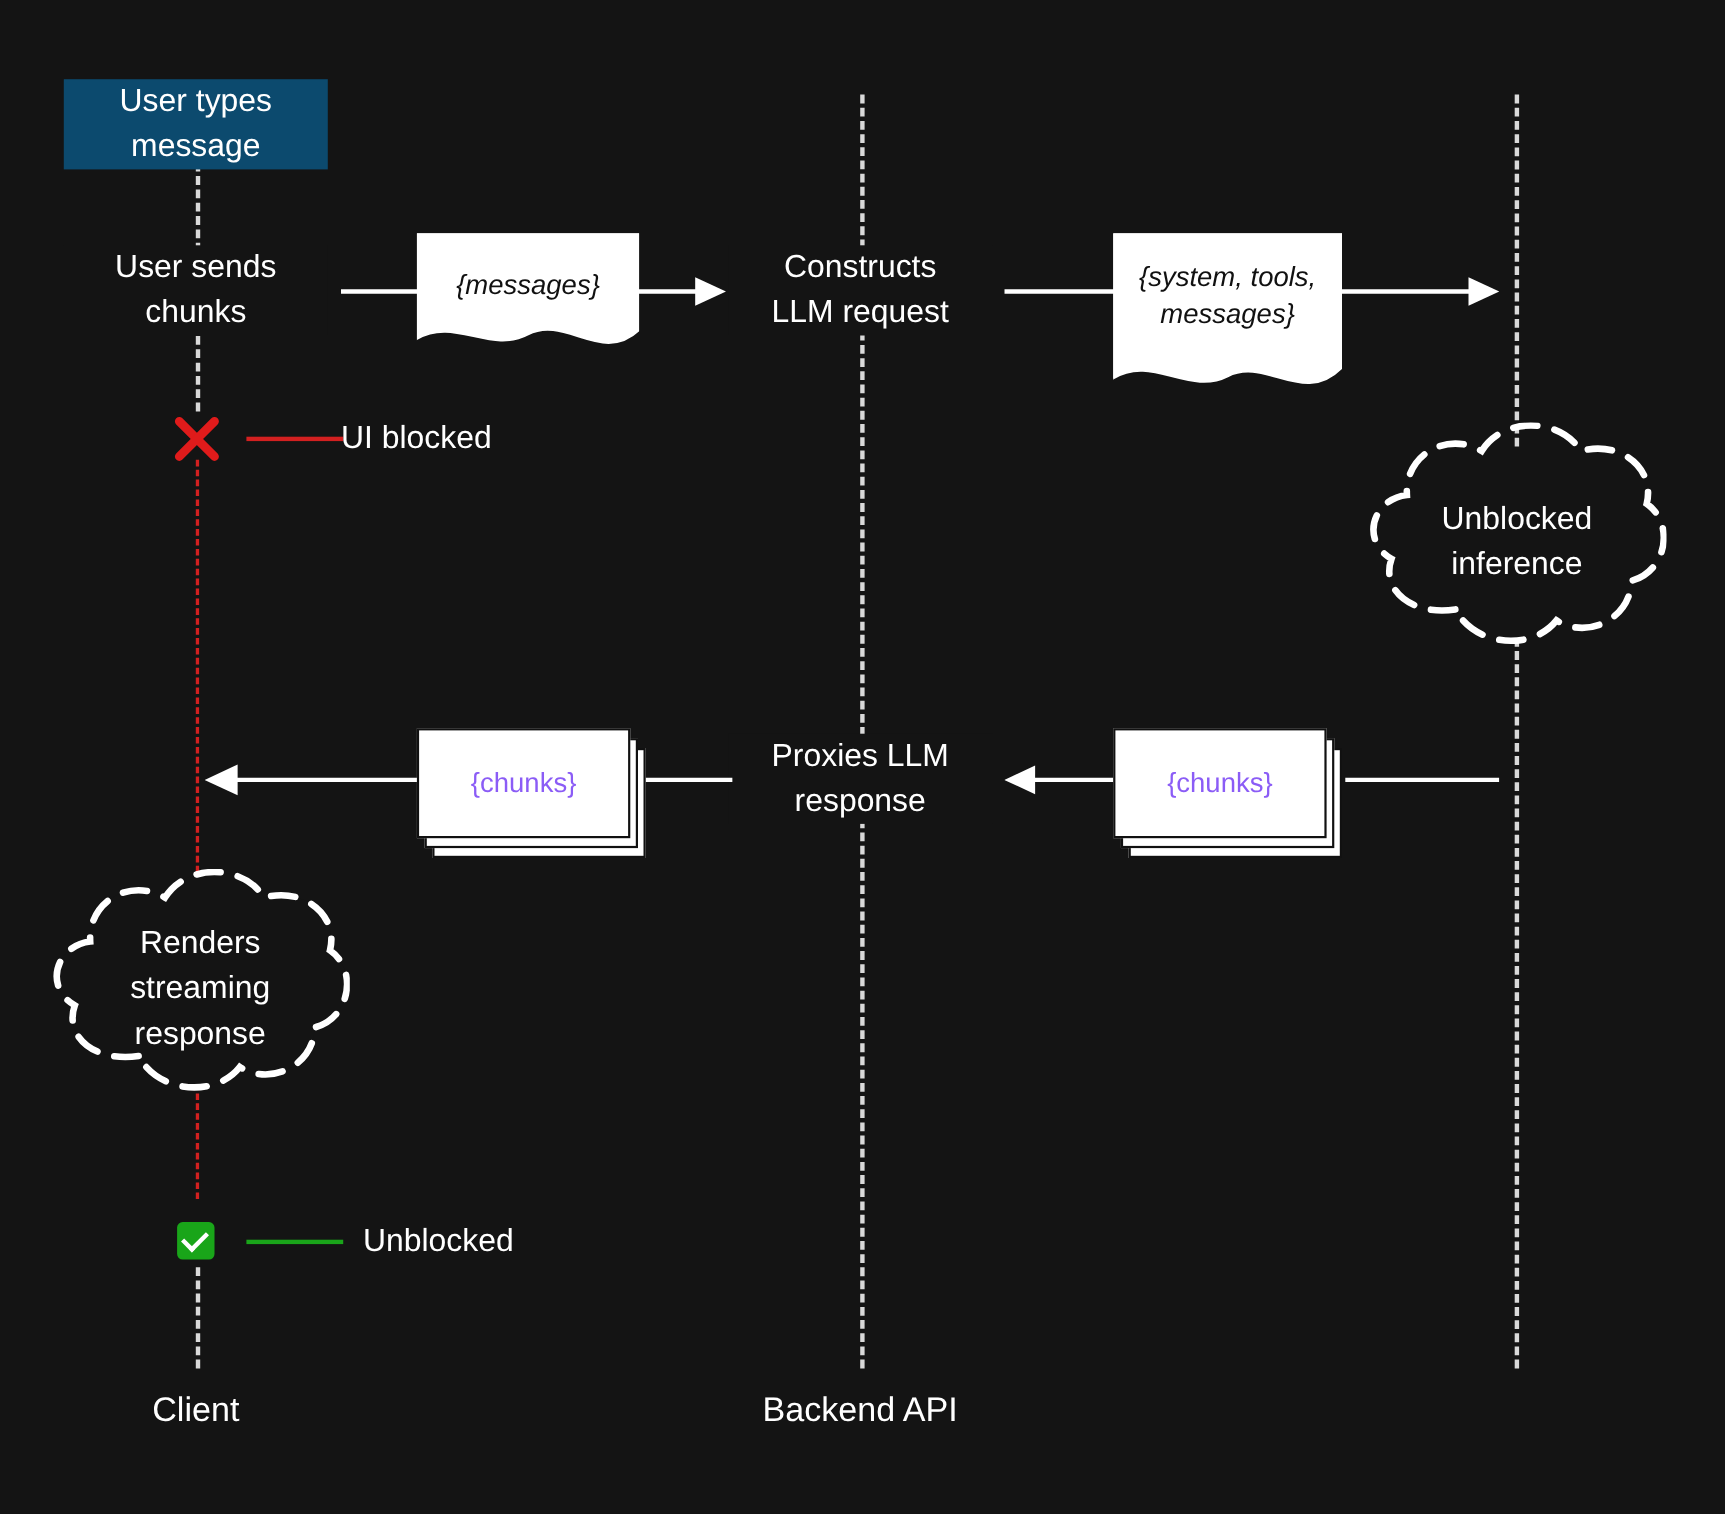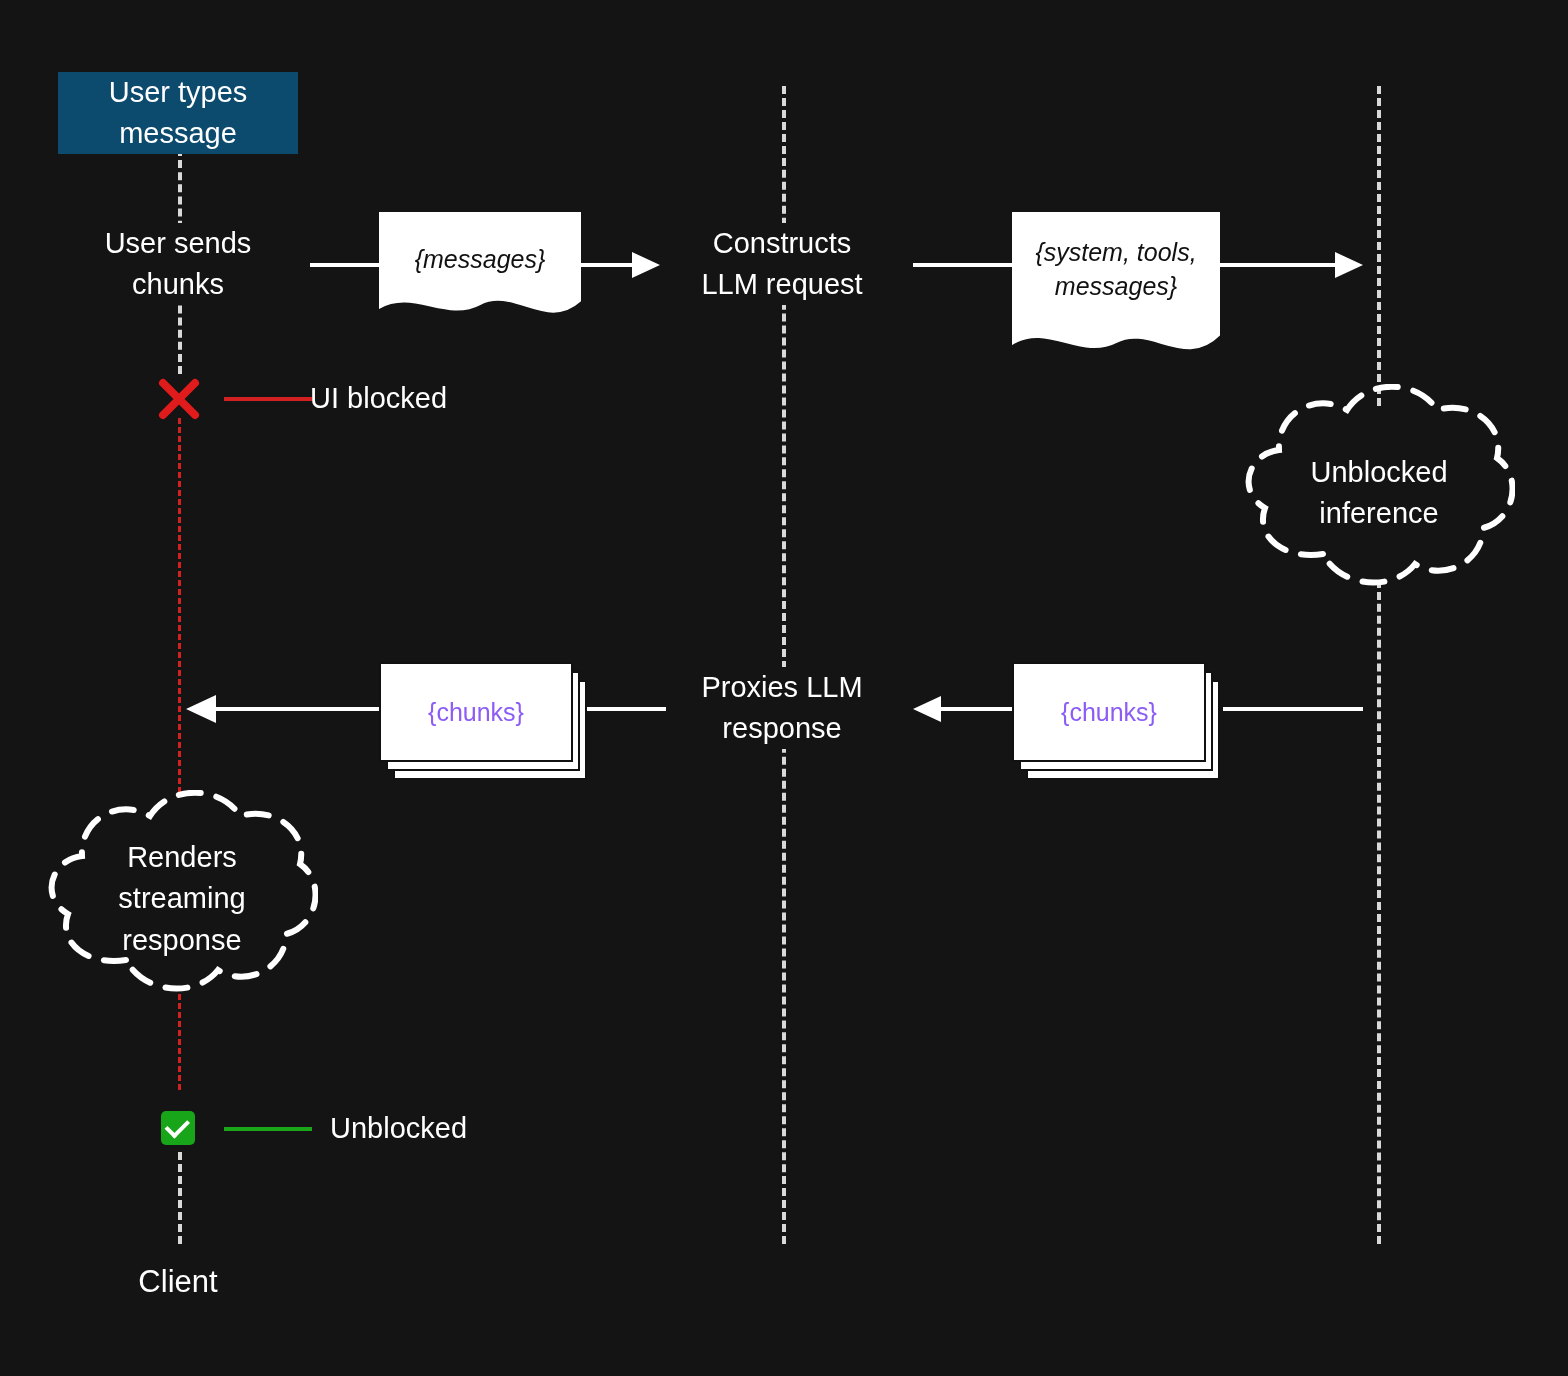--- a/index.html
+++ b/index.html
@@ -276,14 +276,15 @@
   <div class="legend-line" style="left:224px; top:397px; width:88px; border-top:4px solid #d32020;"></div>
   <div class="legend-text" style="left:310px; top:382px;">UI blocked</div>
 
   <div class="marker-check" style="left:161px; top:1111px;">
     <span class="tick"></span>
   </div>
   <div class="legend-line" style="left:224px; top:1127px; width:88px; border-top:4px solid #1aa51a;"></div>
   <div class="legend-text" style="left:330px; top:1112px;">Unblocked</div>
 
   <div class="actor-label" style="left:58px; top:1264px; width:240px;">Client</div>
+  <div class="actor-label" style="left:622px; top:1264px; width:320px;">Backend API</div>
 
 </div>
 
 </body></html>

